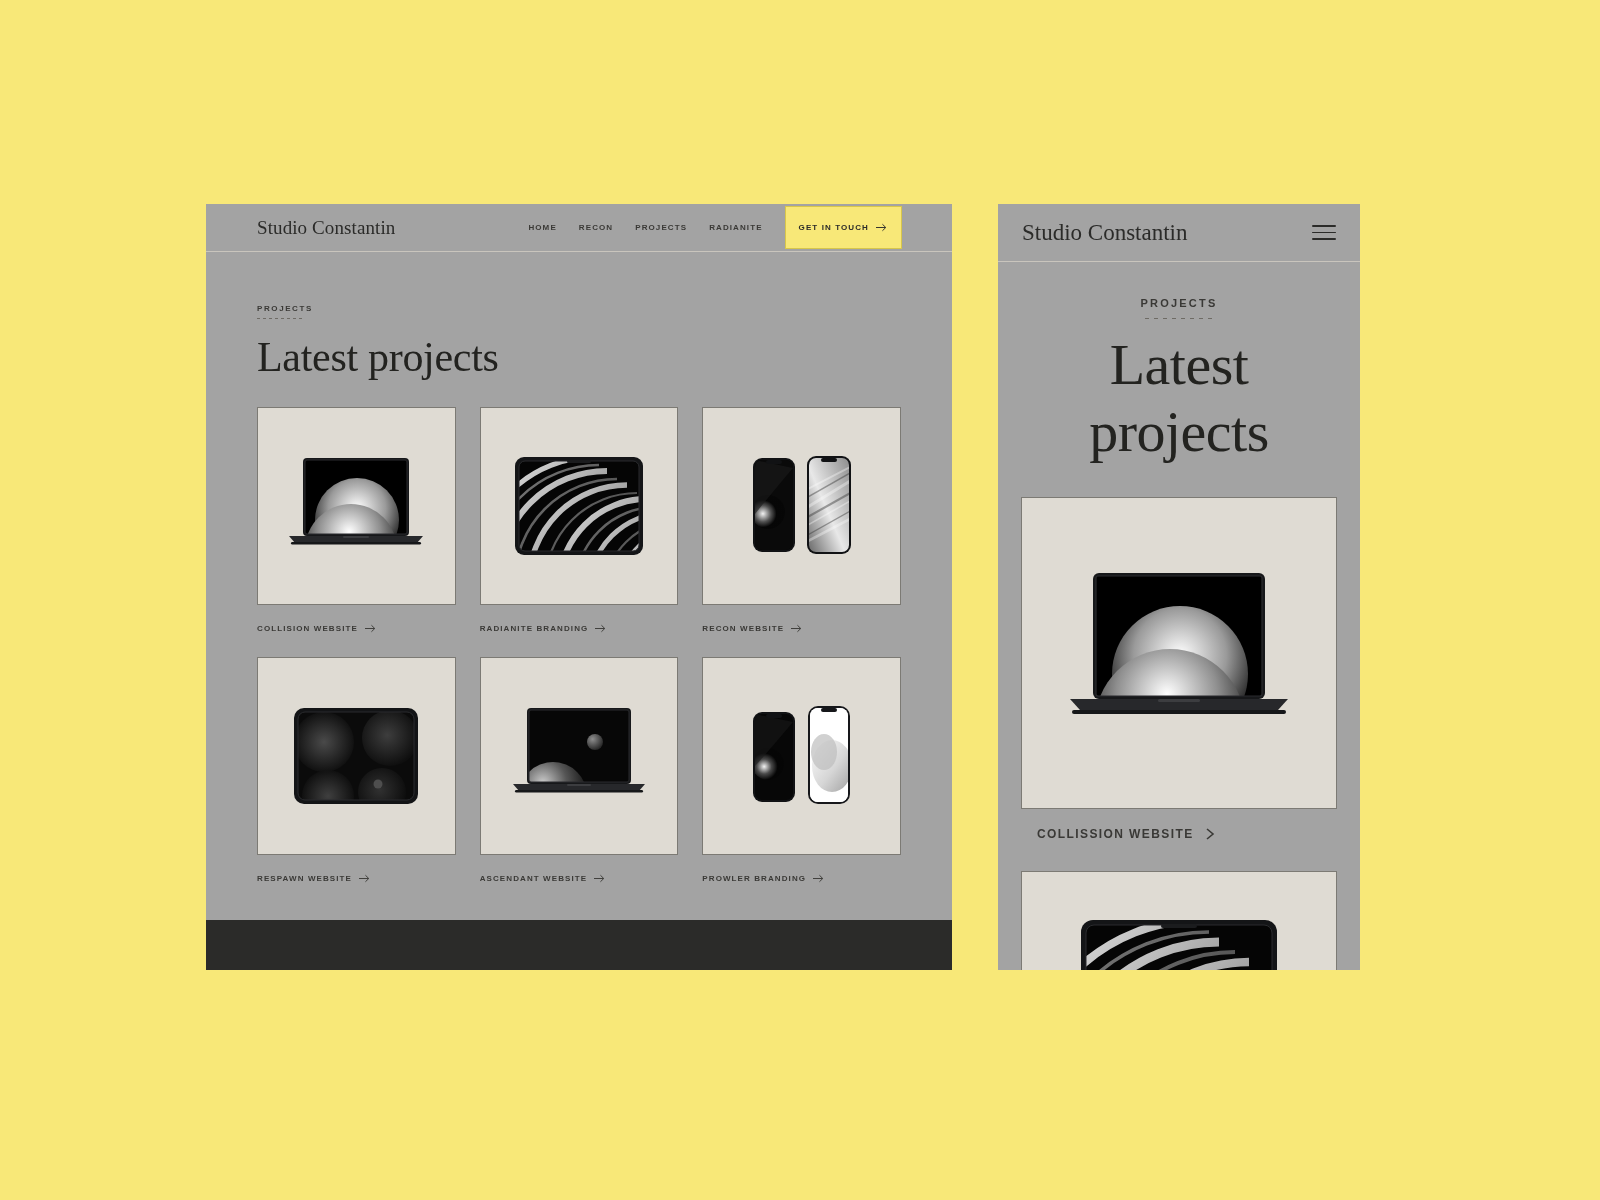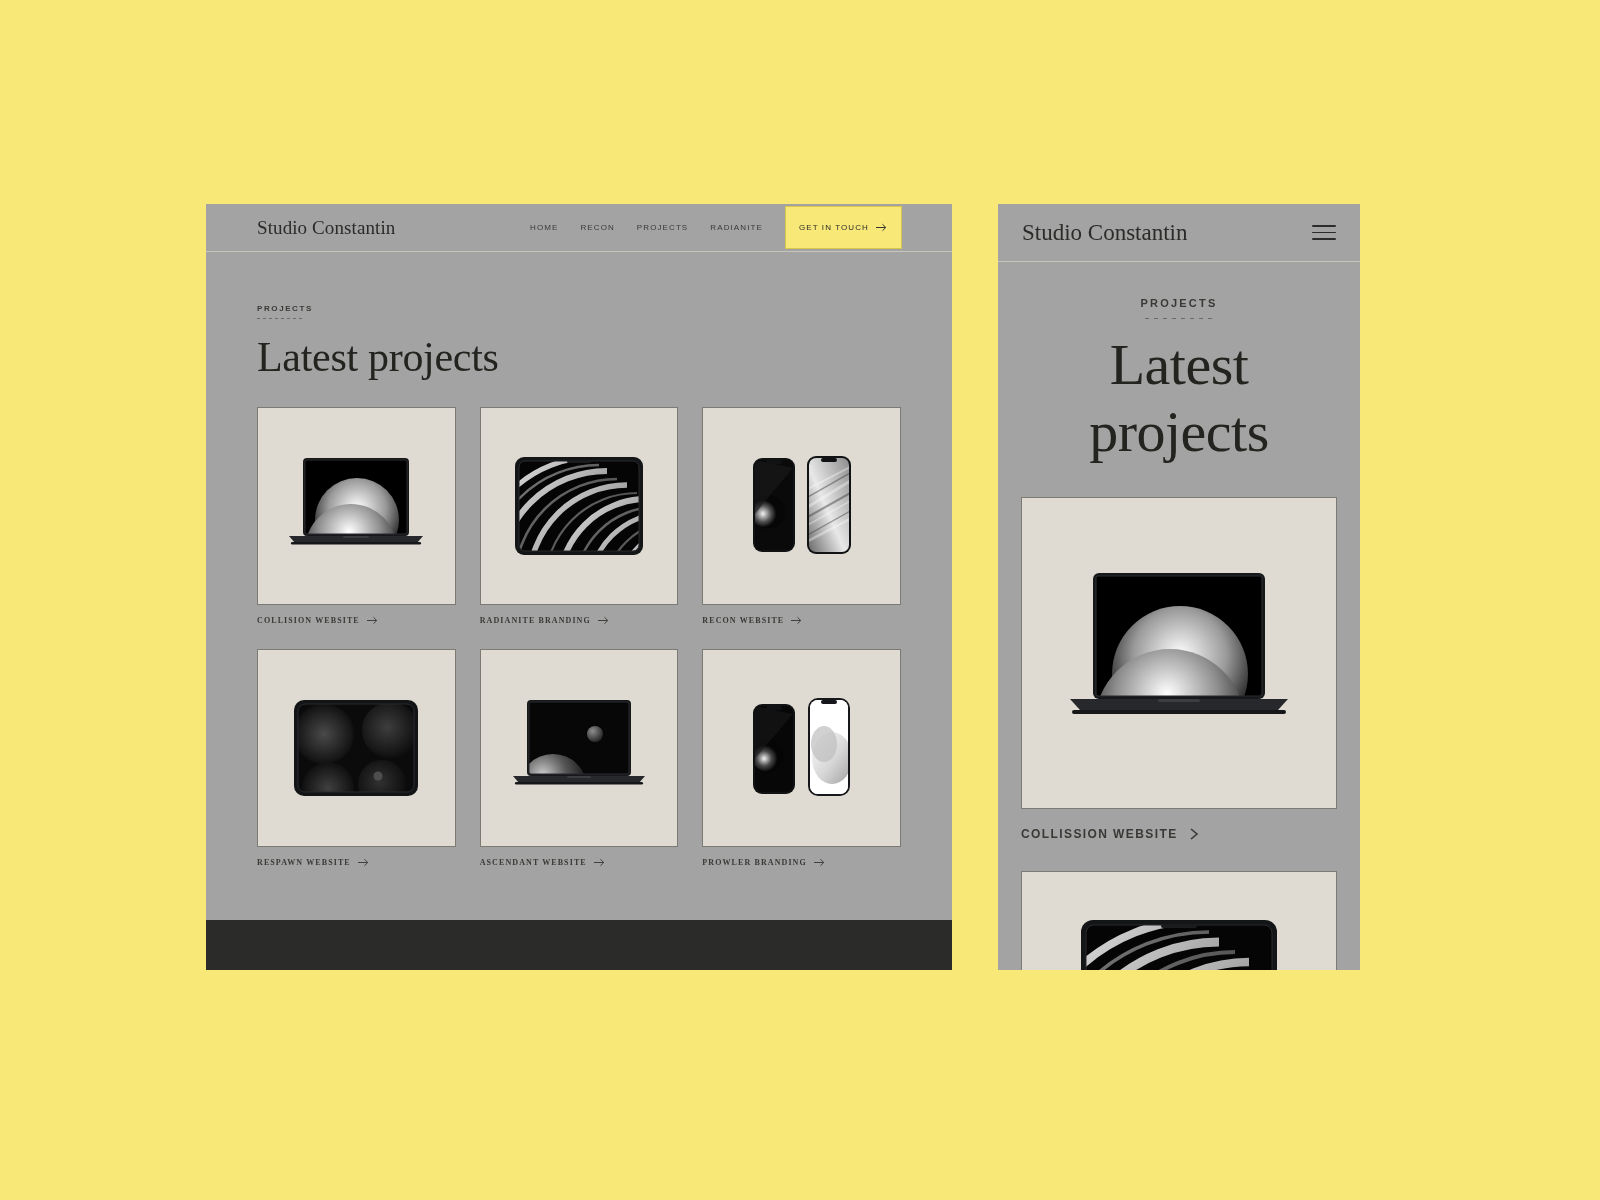--- a/index.html
+++ b/index.html
@@ -24,28 +24,28 @@
     padding:0 50px 0 51px;
     border-bottom:1px solid #C9C5BD;
   }
   .wordmark {
     font-family:"Liberation Serif", serif;
     font-size:19px; color:#2B2B29; letter-spacing:.1px;
     white-space:nowrap;
   }
   .d-nav { display:flex; align-items:center; gap:0; }
   .d-nav a {
-    font-size:8px; letter-spacing:1.1px; font-weight:400;
+    font-size:8px; letter-spacing:1.1px; font-weight:700;
     color:#3A3936; text-decoration:none; margin-left:22px;
     white-space:nowrap;
   }
   .cta {
     margin-left:22px; background:#F8E878; border:1px solid #D8C64A;
     padding:16px 13px; display:flex; align-items:flex-end; gap:7px;
-    font-size:8px; font-weight:400; letter-spacing:1.1px; color:#2B2B29;
+    font-size:8px; font-weight:700; letter-spacing:1.1px; color:#2B2B29;
     white-space:nowrap; cursor:pointer;
   }
   .arrow { width:12px; height:9px; flex:0 0 auto; }
 
   
   .d-body { padding:52px 51px 0 51px; }
   .eyebrow {
     font-size:8px; font-weight:700; letter-spacing:1.6px; color:#3A3936;
   }
   .dashline { height:1px; margin-top:5px; width:47px;
@@ -59,24 +59,23 @@
   .grid {
     margin-top:26px;
     display:grid; grid-template-columns:repeat(3,1fr); gap:24px 24px;
   }
   .card-img {
     background:#DFDBD3; border:1px solid #7C7A74; height:198px;
     display:flex; align-items:center; justify-content:center;
     overflow:hidden;
   }
   .card-cap {
-    margin-top:11px; display:flex; align-items:center; gap:7px;
+    margin-top:19px; display:flex; align-items:center; gap:7px;
     font-size:8px; font-weight:700; letter-spacing:1.1px; color:#3A3936;
     white-space:nowrap;
-    font-family:Liberation Serif, serif;
   }
 
   .d-footer { position:absolute; left:0; bottom:0; width:100%; height:50px; background:#2B2B29; }
 
   
   .m-header {
     height:58px; display:flex; align-items:center; justify-content:space-between;
     padding:0 24px; border-bottom:1px solid #C9C5BD;
   }
   .m-wordmark { font-family:"Liberation Serif", serif; font-size:23px; color:#2B2B29; }
@@ -88,21 +87,21 @@
   .m-dash { height:1px; width:68px; margin:9px auto 0;
     background-image:repeating-linear-gradient(to right,#6E6B65 0 4px,transparent 4px 9px); }
   .m-title { font-family:"Liberation Serif", serif; font-size:58px; color:#232320;
     margin-top:12px; letter-spacing:-.5px; }
 
   .m-card-img {
     margin-top:32px; background:#DFDBD3; border:1px solid #7C7A74; height:312px;
     display:flex; align-items:center; justify-content:center; overflow:hidden;
   }
   .m-card-cap { margin-top:18px; display:flex; align-items:center; gap:10px;
-    font-size:12px; font-weight:700; letter-spacing:1.4px; color:#3A3936; }
+    font-size:12px; font-weight:700; letter-spacing:1.4px; color:#3A3936;margin-left:16px; }
   .m-card-img2 {
     margin-top:30px; background:#DFDBD3; border:1px solid #7C7A74; height:180px;
     display:flex; align-items:flex-end; justify-content:center; overflow:hidden;
   }
   svg { display:block; }
 </style>
 </head>
 <body>
 
 <div class="shell" id="desktop-frame">

